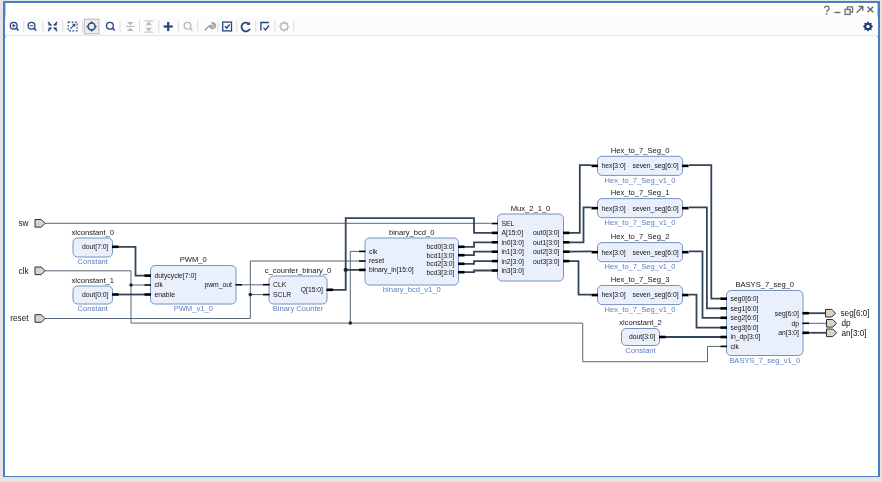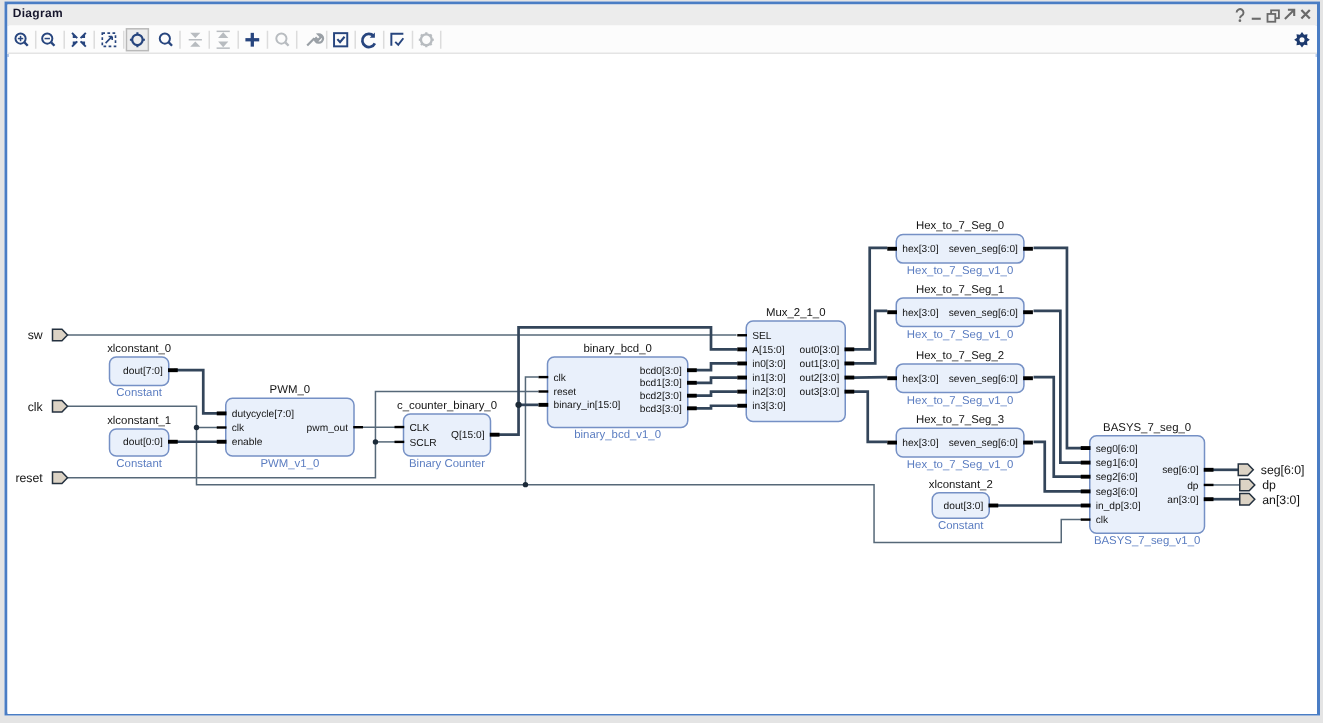--- a/index.html
+++ b/index.html
@@ -8,23 +8,20 @@
 #titlebar{position:absolute;left:0;top:0;width:100%;height:14px;background:#ececec;}
 #titlebar span{position:absolute;left:3.5px;top:1px;font-size:8px;font-weight:bold;color:#16162c;letter-spacing:0.2px;}
 #toolbar{position:absolute;left:0;top:14px;width:100%;height:19px;background:#fcfcfc;border-bottom:1px solid #e4e4e4;}
 #canvas{position:absolute;left:0;top:35px;width:100%;height:438px;background:#ffffff;}
 svg{position:absolute;left:0;top:0;}
 svg text{font-family:"Liberation Sans", sans-serif;}
 </style>
 </head>
 <body>
 <div id="win">
-<div id="titlebar">
-      <span>Diagram</span>
-    </div>
 <div id="toolbar"></div>
 <div id="canvas"></div>
 </div>
 <svg width="882" height="482" viewBox="0 0 882 482" style="position:absolute;left:0;top:0;">
 <g shape-rendering="crispEdges"></g>
 <circle cx="13.7" cy="25.7" r="3.4" fill="none" stroke="#27457e" stroke-width="1.3"></circle>
 <line x1="16.3" y1="28.3" x2="18.5" y2="30.5" stroke="#27457e" stroke-width="1.6"></line>
 <line x1="11.9" y1="25.7" x2="15.5" y2="25.7" stroke="#27457e" stroke-width="1"></line>
 <line x1="13.7" y1="23.9" x2="13.7" y2="27.5" stroke="#27457e" stroke-width="1"></line>
 <line x1="23.8" y1="20.5" x2="23.8" y2="32.5" stroke="#dcdcdc" stroke-width="1"></line>

